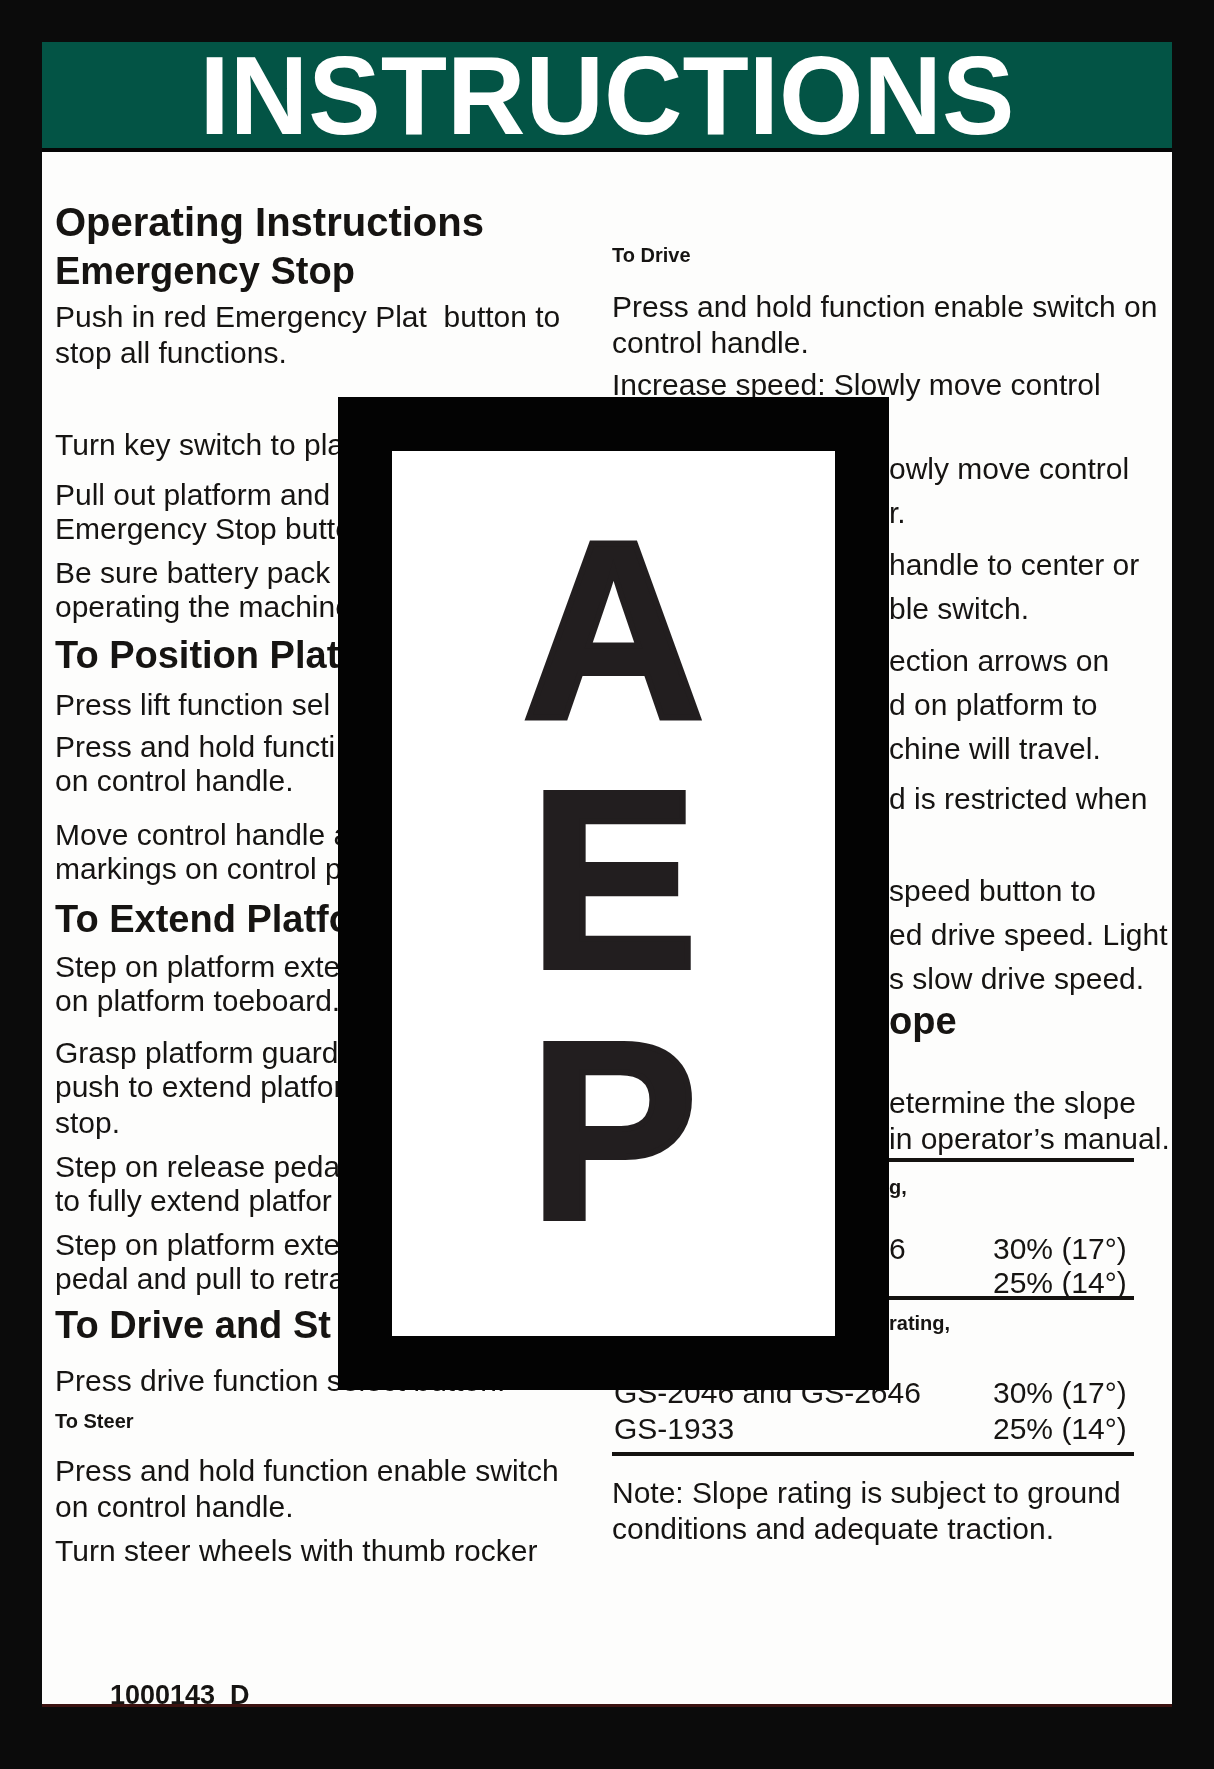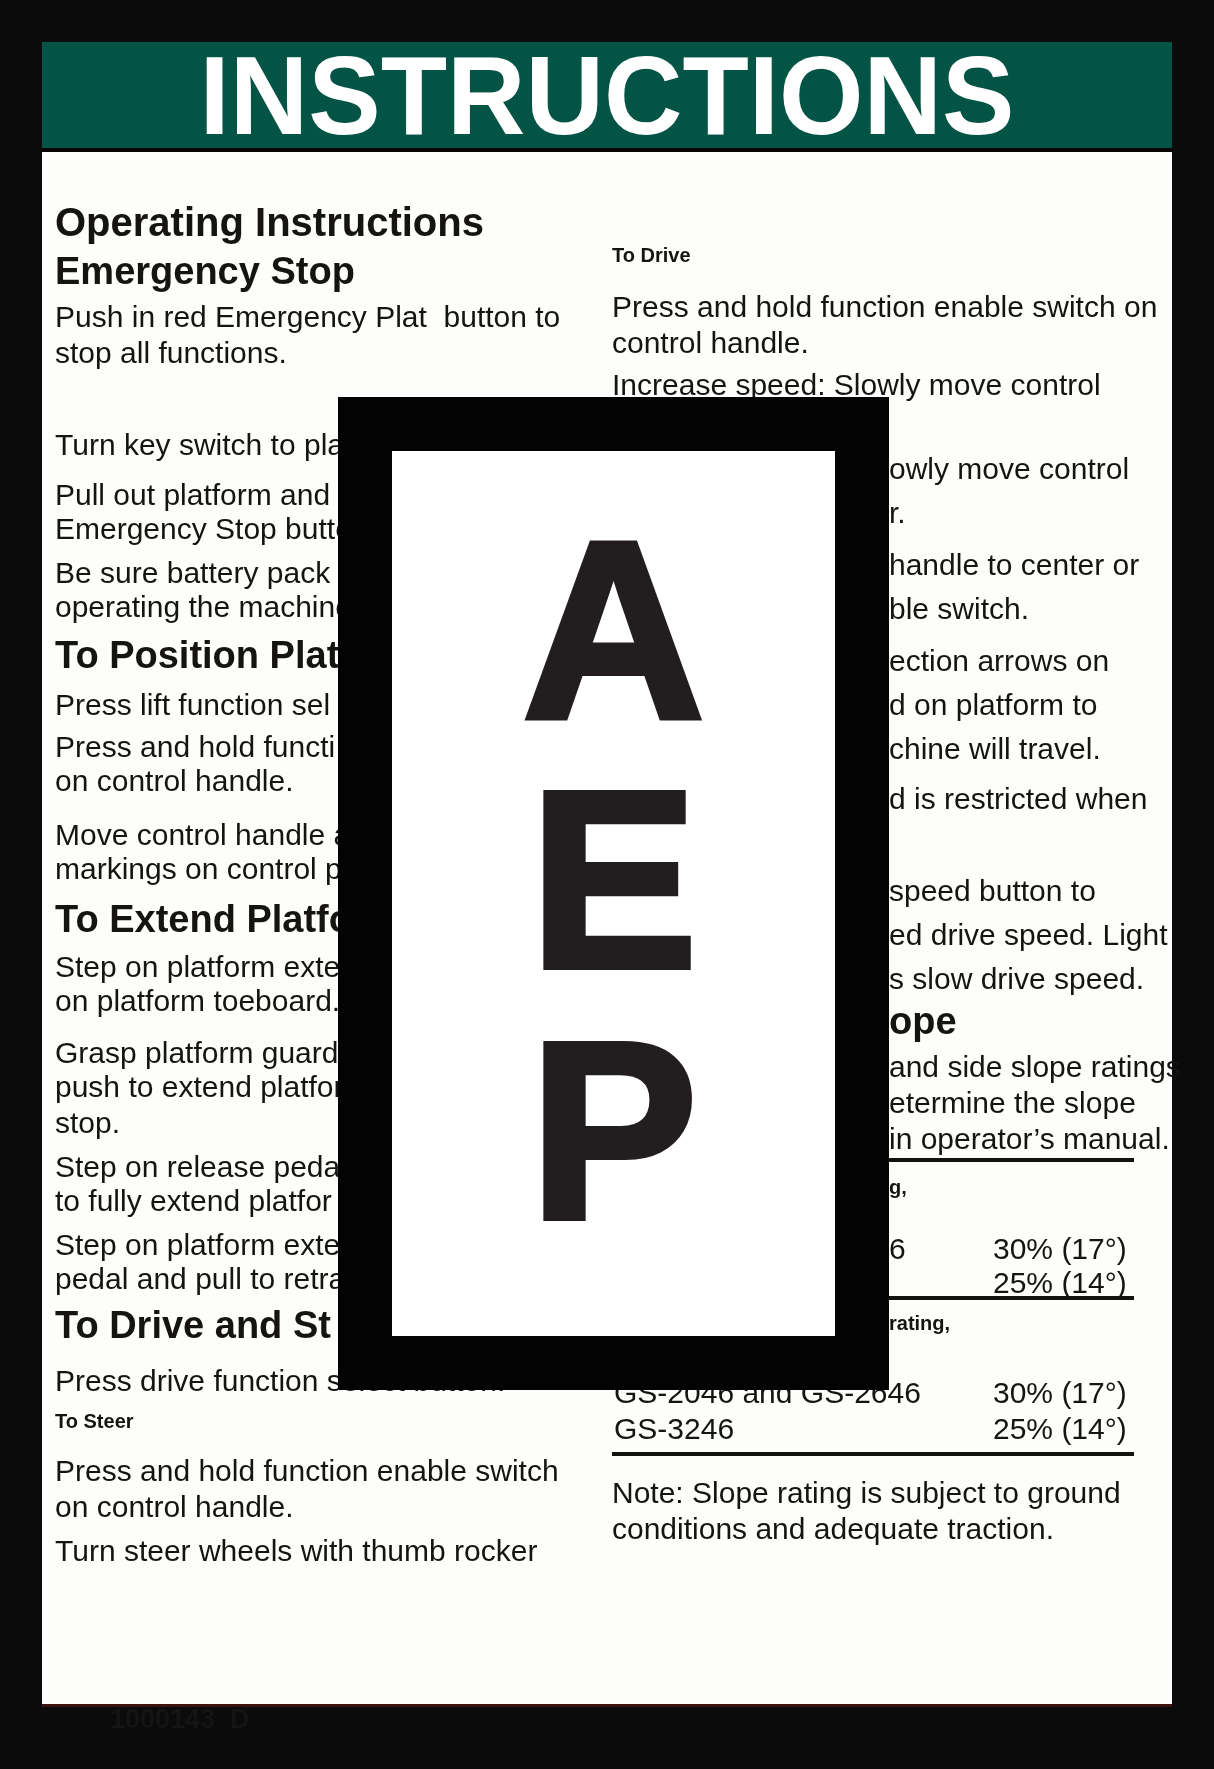--- a/index.html
+++ b/index.html
@@ -63,21 +63,21 @@
   }
   .overlay-letter{
     font-size:252px;
     font-weight:bold;
     line-height:0.78;
     color:#221e1f;
     -webkit-text-stroke:6px #221e1f;
   }
   .footer-part{
     position:absolute;left:110px;top:1680px;
-    font-size:27px;font-weight:bold;color:#161412;white-space:pre;margin-top:24px;
+    font-size:27px;font-weight:bold;color:#161412;white-space:pre;
   }
   .bottom-accent{
     position:absolute;left:42px;right:42px;top:1704px;height:3px;background:#3c1210;
   }
 </style>
 </head>
 <body>
 
 <div class="page">
 
@@ -129,34 +129,33 @@
   <div class="ln fr b" style="top:548px">handle to center or</div>
   <div class="ln fr b" style="top:592px">ble switch.</div>
   <div class="ln fr b" style="top:644px">ection arrows on</div>
   <div class="ln fr b" style="top:688px">d on platform to</div>
   <div class="ln fr b" style="top:732px">chine will travel.</div>
   <div class="ln fr b" style="top:782px">d is restricted when</div>
   <div class="ln fr b" style="top:874px">speed button to</div>
   <div class="ln fr b" style="top:918px">ed drive speed. Light</div>
   <div class="ln fr b" style="top:962px">s slow drive speed.</div>
   <div class="ln fr h2" style="top:1000px">ope</div>
-  <div class="ln fr b" style="top:1050px">and side slope ratings</div>
   <div class="ln fr b" style="top:1086px">etermine the slope</div>
   <div class="ln fr b" style="top:1122px">in operator’s manual.</div>
 
   <div class="rule" style="top:1158px"></div>
   <div class="ln fr h3" style="top:1176px">g,</div>
   <div class="ln fr b" style="top:1232px">6</div>
   <div class="ln val b" style="top:1232px">30% (17°)</div>
   <div class="ln val b" style="top:1266px">25% (14°)</div>
   <div class="rule" style="top:1296px"></div>
   <div class="ln fr h3" style="top:1312px">rating,</div>
   <div class="ln b" style="top:1376px;left:614px">GS-2046 and GS-2646</div>
   <div class="ln val b" style="top:1376px">30% (17°)</div>
-  <div class="ln b" style="top:1412px;left:614px">GS-3246</div>
+  <div class="ln b" style="top:1412px;left:614px">GS-1933</div>
   <div class="ln val b" style="top:1412px">25% (14°)</div>
   <div class="rule" style="top:1452px"></div>
   <div class="ln rc b" style="top:1476px">Note: Slope rating is subject to ground</div>
   <div class="ln rc b" style="top:1512px">conditions and adequate traction.</div>
 
   <div class="overlay">
     <div class="overlay-letter">A</div>
     <div class="overlay-letter">E</div>
     <div class="overlay-letter">P</div>
   </div>

